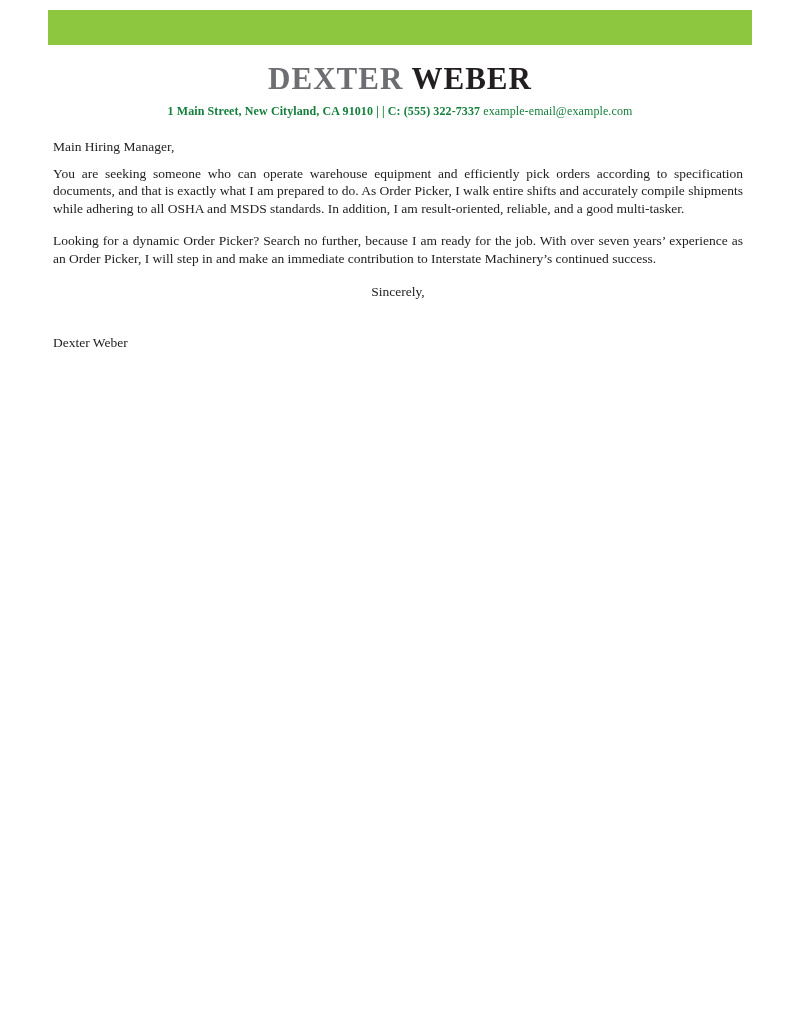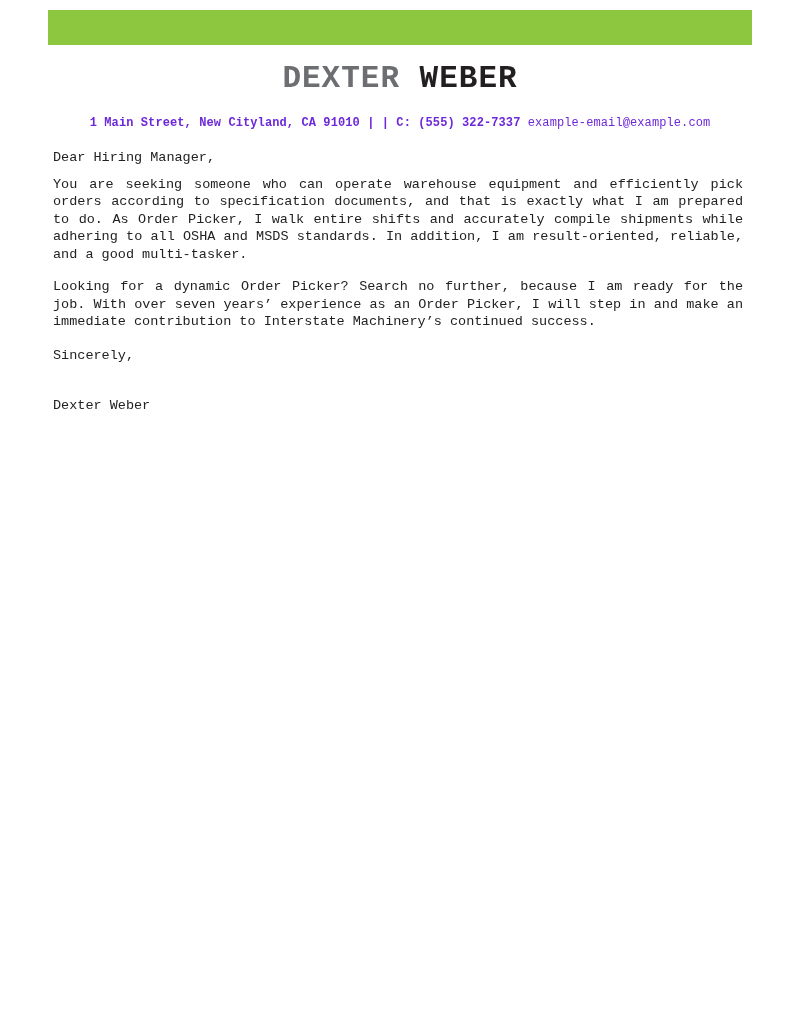--- a/index.html
+++ b/index.html
@@ -5,21 +5,21 @@
   html, body {
     margin: 0;
     padding: 0;
     background: #ffffff;
   }
   .page {
     position: relative;
     width: 800px;
     height: 736px;
     background: #ffffff;
-    font-family: Liberation Mono, monospace;
+    font-family: Liberation Serif, serif;
     color: #1f1f1f;
     overflow: hidden;
     border-radius: 20px;
   }
   .accent-bar {
     position: absolute;
     top: 10px;
     left: 48px;
     width: 704px;
     height: 35px;
@@ -31,23 +31,23 @@
   .candidate-name {
     margin: 0;
     font-size: 31px;
     font-weight: 700;
     letter-spacing: 1px;
     line-height: 1.1;
   }
   .name-first { color: #6d6e71; }
   .name-last  { color: #231f20; }
   .contact-line {
-    margin-top: 20px;
+    margin-top: 8px;
     font-size: 12px;
-    color: #6d28d9;
+    color: #15803d;
     letter-spacing: 0.1px;
   }
   .contact-bold { font-weight: 700; }
   .contact-email { font-weight: 400; }
   .letter-body {
     margin-top: 19px;
     padding: 0 57px 0 53px;
     font-size: 13.5px;
     line-height: 17.5px;
     color: #222222;
@@ -58,40 +58,41 @@
   }
   .body-paragraph {
     margin: 0 0 15px 0;
     text-align: justify;
   }
   .body-paragraph:last-of-type {
     margin-bottom: 28px;
   }
   .closing {
     margin: 16px 0 33px 0;
+    text-align: center;
   }
   .signature {
     margin: 0;
   }
 </style>
 </head>
 <body>
 
 <div class="page">
 
   <div class="accent-bar" style="background-color: rgb(141, 198, 63);"></div>
 
   <div class="header">
     <h1 class="candidate-name"><span class="name-first">DEXTER </span><span class="name-last">WEBER</span></h1>
 
     <div class="contact-line"><span class="contact-bold">1 Main Street, New Cityland, CA 91010 | | C: (555) 322-7337 </span><span class="contact-email">example-email@example.com</span></div>
   </div>
 
   <div class="letter-body">
-    <p class="salutation">Dear Hiring Manager,</p>
+    <p class="salutation">Main Hiring Manager,</p>
 
     <p class="body-paragraph">You are seeking someone who can operate warehouse equipment and efficiently pick orders according to specification documents, and that is exactly what I am prepared to do. As Order Picker, I walk entire shifts and accurately compile shipments while adhering to all OSHA and MSDS standards. In addition, I am result-oriented, reliable, and a good multi-tasker.</p>
 
     <p class="body-paragraph">Looking for a dynamic Order Picker? Search no further, because I am ready for the job. With over seven years’ experience as an Order Picker, I will step in and make an immediate contribution to Interstate Machinery’s continued success.</p>
 
 
     <p class="closing">Sincerely,</p>
 
     <p class="signature">Dexter Weber</p>
   </div>

